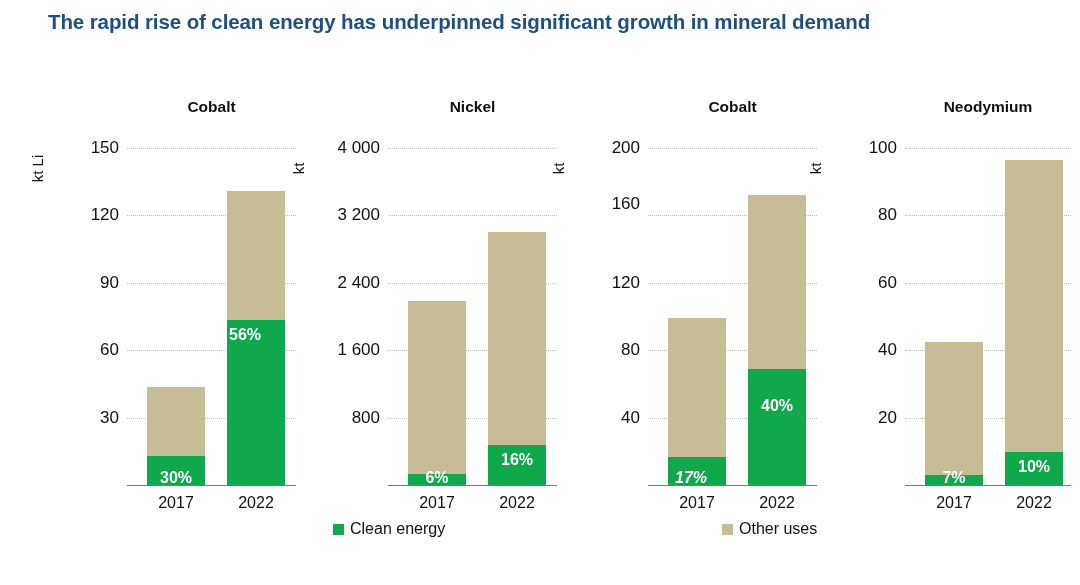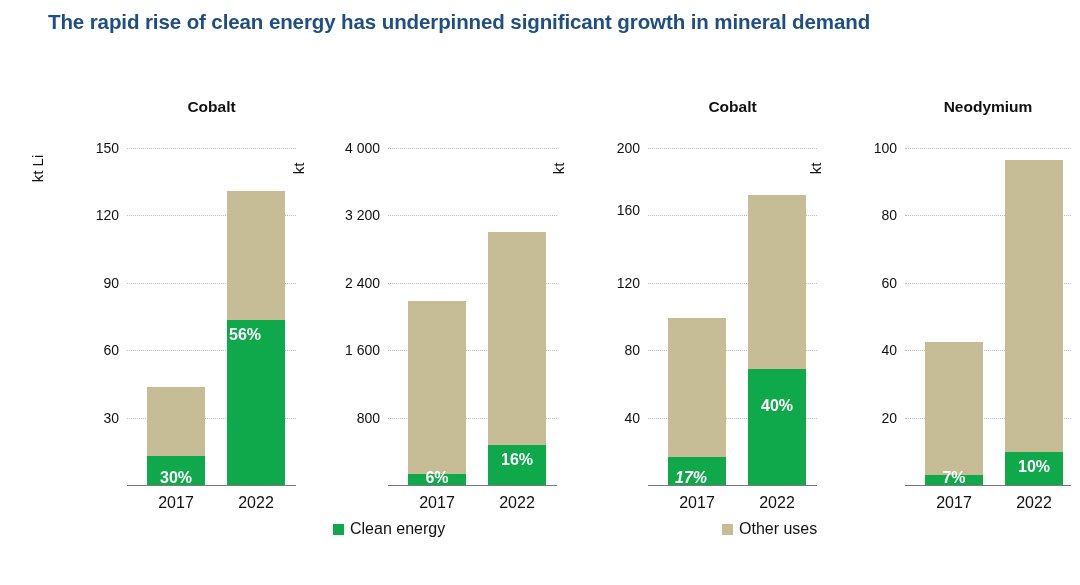--- a/index.html
+++ b/index.html
@@ -49,21 +49,21 @@
     position: absolute;
     font-size: 15px;
     color: #111111;
     white-space: nowrap;
     transform-origin: 50% 50%;
     transform: rotate(-90deg);
   }
 
   .tick-label {
     position: absolute;
-    font-size: 14px;
+    font-size: 17px;
     color: #111111;
     text-align: right;
     white-space: nowrap;
     transform: translateY(-50%);
   }
 
   .gridline {
     position: absolute;
     height: 0;
     border-top: 1px dotted #bdbdbd;
@@ -137,20 +137,21 @@
         <div class="pct" style="left: 147px; width: 58px; top: 371px;">30%</div>
         <div class="xlab" style="left: 131px; width: 90px; top: 396px;">2017</div>
         <div class="bar" style="left: 227px; width: 58px; top: 92.6867px; height: 294.313px; bottom: auto;">
           <div class="seg seg-other" style="background: rgb(198, 188, 150); top: 0px; height: 129.408px;"></div>
           <div class="seg seg-clean" style="background: rgb(15, 169, 76); top: 129.408px; height: 164.905px;"></div>
         </div>
         <div class="pct" style="left: 227px; width: 36px; top: 228.095px;">56%</div>
         <div class="xlab" style="left: 211px; width: 90px; top: 396px;">2022</div>
       </div>
       <div class="panel" style="left: 262px; width: 300px;">
+        <div class="panel-title" style="left: 114px; width: 193px;">Nickel</div>
         <div class="gridline" style="left: 126px; width: 169px; top: 319.6px; border-top-color: rgb(189, 189, 189);"></div>
         <div class="tick-label" style="left: 48px; width: 70px; top: 319.6px;">800</div>
         <div class="gridline" style="left: 126px; width: 169px; top: 252.2px; border-top-color: rgb(189, 189, 189);"></div>
         <div class="tick-label" style="left: 48px; width: 70px; top: 252.2px;">1 600</div>
         <div class="gridline" style="left: 126px; width: 169px; top: 184.8px; border-top-color: rgb(189, 189, 189);"></div>
         <div class="tick-label" style="left: 48px; width: 70px; top: 184.8px;">2 400</div>
         <div class="gridline" style="left: 126px; width: 169px; top: 117.4px; border-top-color: rgb(189, 189, 189);"></div>
         <div class="tick-label" style="left: 48px; width: 70px; top: 117.4px;">3 200</div>
         <div class="gridline" style="left: 126px; width: 169px; top: 50px; border-top-color: rgb(189, 189, 189);"></div>
         <div class="tick-label" style="left: 48px; width: 70px; top: 50px;">4 000</div>
@@ -171,21 +172,21 @@
       </div>
       <div class="panel" style="left: 522px; width: 300px;">
         <div class="panel-title" style="left: 114px; width: 193px;">Cobalt</div>
         <div class="gridline" style="left: 126px; width: 169px; top: 319.6px; border-top-color: rgb(189, 189, 189);"></div>
         <div class="tick-label" style="left: 48px; width: 70px; top: 319.6px;">40</div>
         <div class="gridline" style="left: 126px; width: 169px; top: 252.2px; border-top-color: rgb(189, 189, 189);"></div>
         <div class="tick-label" style="left: 48px; width: 70px; top: 252.2px;">80</div>
         <div class="gridline" style="left: 126px; width: 169px; top: 184.8px; border-top-color: rgb(189, 189, 189);"></div>
         <div class="tick-label" style="left: 48px; width: 70px; top: 184.8px;">120</div>
         <div class="gridline" style="left: 126px; width: 169px; top: 117.4px; border-top-color: rgb(189, 189, 189);"></div>
-        <div class="tick-label" style="left: 48px; width: 70px; top: 112px;">160</div>
+        <div class="tick-label" style="left: 48px; width: 70px; top: 106px;">160</div>
         <div class="gridline" style="left: 126px; width: 169px; top: 50px; border-top-color: rgb(189, 189, 189);"></div>
         <div class="tick-label" style="left: 48px; width: 70px; top: 50px;">200</div>
         <div class="unit" style="left: 16px; top: 62px; width: 40px; text-align: center;">kt</div>
         <div class="axisline" style="left: 126px; width: 169px; top: 387px; border-top-color: rgb(122, 122, 122);"></div>
         <div class="bar" style="left: 146px; width: 58px; top: 220.185px; height: 166.815px; bottom: auto;">
           <div class="seg seg-other" style="background: rgb(198, 188, 150); top: 0px; height: 138.507px;"></div>
           <div class="seg seg-clean" style="background: rgb(15, 169, 76); top: 138.507px; height: 28.308px;"></div>
         </div>
         <div class="pct" style="left: 140px; width: 58px; top: 371px; font-style: italic;">17%</div>
         <div class="xlab" style="left: 130px; width: 90px; top: 396px;">2017</div>

